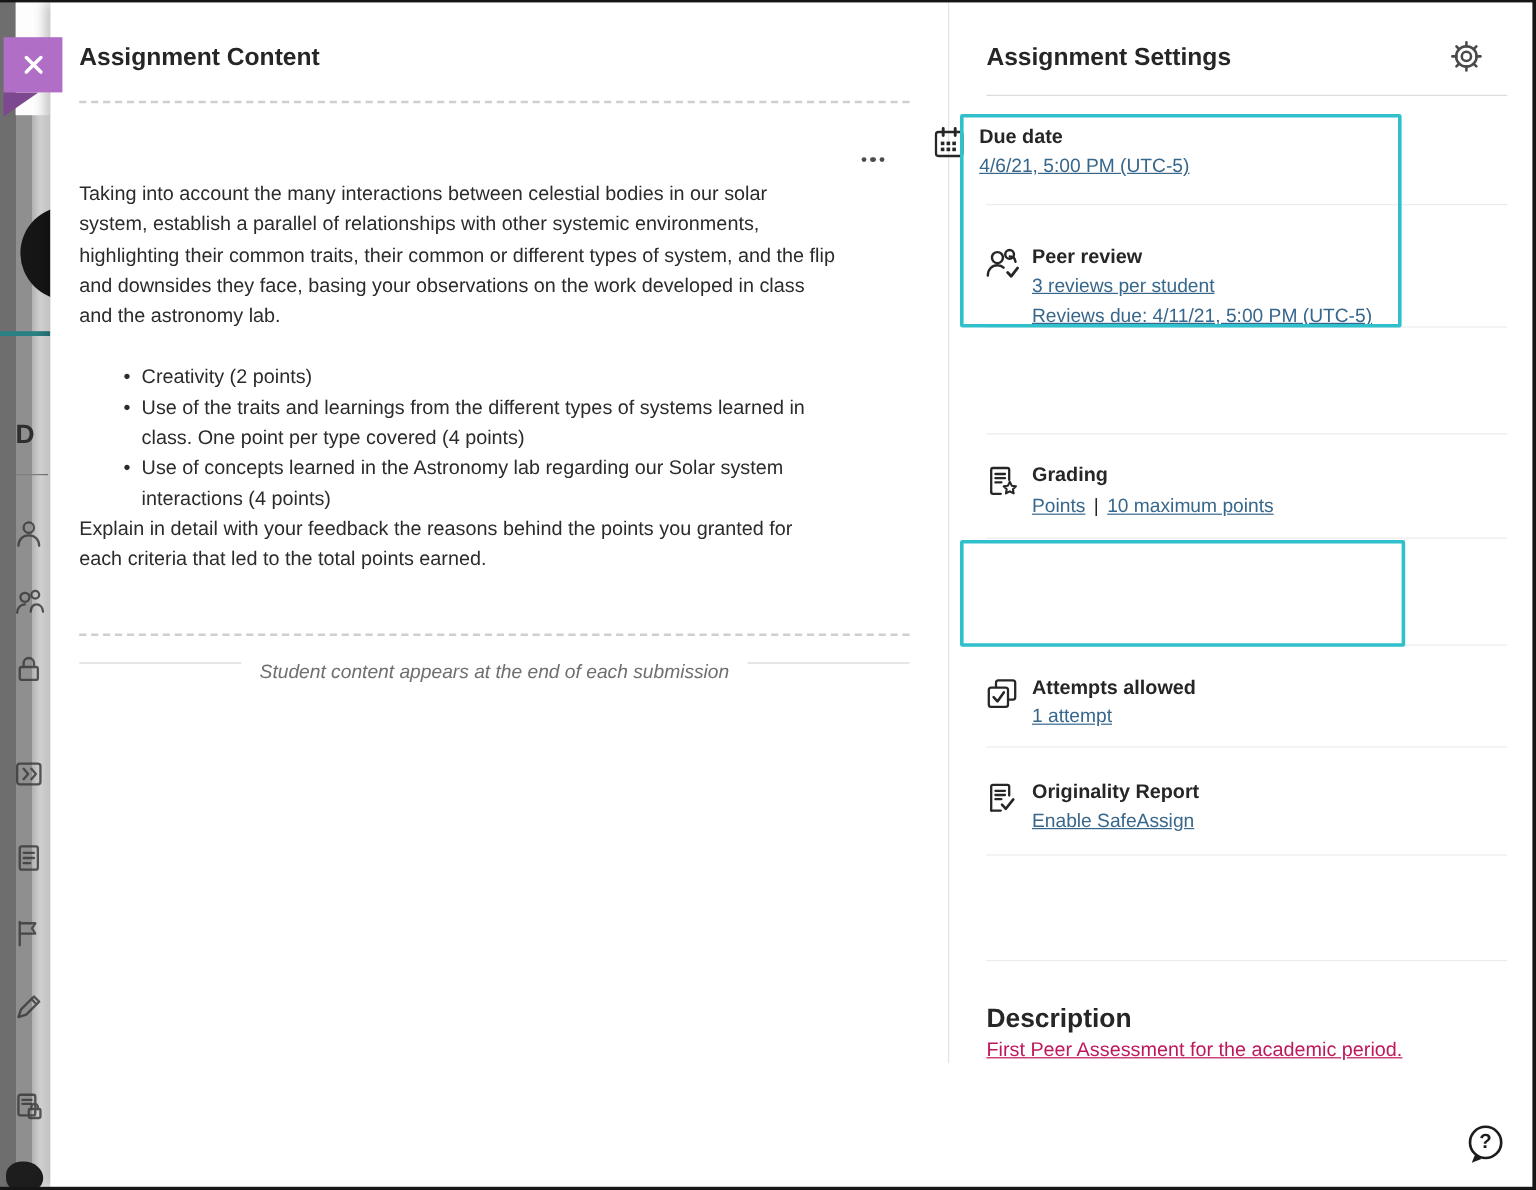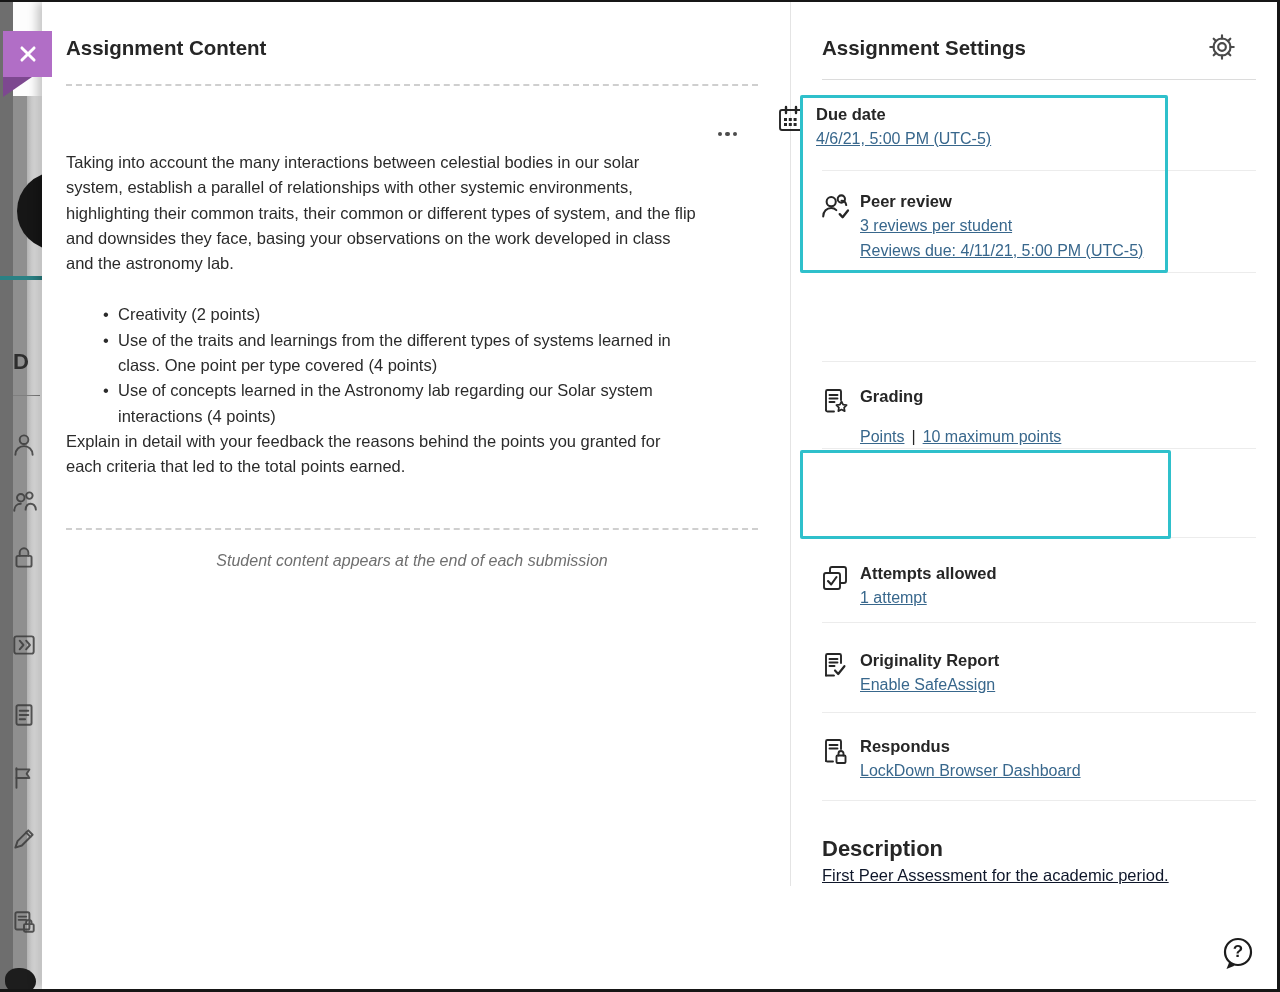--- a/index.html
+++ b/index.html
@@ -41,48 +41,48 @@
   .dash-1 { left:66px; top:84px; width:692px; }
   .dash-2 { left:66px; top:528px; width:692px; }
   .more-menu { position:absolute; left:712px; top:118px; z-index:5; cursor:pointer; padding:4px; }
   .more-menu i { display:inline-block; width:4.5px; height:4.5px; border-radius:50%; background:#4c4c4c; margin:0 1.6px; }
   .c-body { position:absolute; left:66px; top:122px; width:634px; z-index:4;
     font-size:16.5px; line-height:25.3px; color:#2b2b2b;margin-top:28px; }
   .c-body p.p1 { margin-bottom:26px; }
   .c-body ul { list-style:none; margin-left:37px; }
   .c-body li { position:relative; padding-left:15px; }
   .c-body li::before { content:"\2022"; position:absolute; left:0; top:0; color:#2b2b2b; }
-  .note-row { position:absolute; left:66px; top:552px; width:692px; display:flex; align-items:center; z-index:4;flex-direction:column; }
+  .note-row { position:absolute; left:66px; top:552px; width:692px; display:flex; z-index:4; }
   .note-row .line { flex:1; height:1px; background:#d6d6d6; }
   .note-text { margin:0 15px; font-style:italic; font-size:16px; color:#6f6f6f; white-space:nowrap; }
 
   
   .s-title { position:absolute; left:822px; top:36px; font-size:20.5px; font-weight:700; color:#262626; z-index:4;text-align:center; }
   .s-title-div { position:absolute; left:822px; top:79px; width:434px; height:1px; background:#dcdcdc; z-index:4; }
   .gear { position:absolute; left:1206px; top:31px; z-index:5; cursor:pointer; }
   .gear svg { stroke:#4a4a4a; stroke-width:2; fill:none; stroke-linecap:round; }
 
   .h-div { position:absolute; left:822px; width:434px; height:1px; background:#ececec; z-index:4; }
 
   .sec { position:absolute; display:flex; z-index:5; }
   .sec .ic { flex:0 0 40px; padding-top:2px; }
   .sec .ic svg { stroke:#262626; stroke-width:1.9; fill:none; stroke-linecap:round; stroke-linejoin:round; }
   .s-label { font-size:16.5px; font-weight:700; color:#262626; line-height:24px; }
   .s-link { display:table; font-size:16px; color:#38678c; text-decoration:underline; line-height:22.5px;
     margin-top:2px; cursor:pointer; }
-  .inline-links { margin-top:18px; font-size:16px; line-height:22.5px; }
+  .inline-links { margin-top:4px; font-size:16px; line-height:22.5px; }
   .inline-links a { color:#38678c; text-decoration:underline; cursor:pointer; }
   .pipe { color:#262626; margin:0 7px; }
 
   .hl-box { position:absolute; border:3px solid #2fc0cb; border-radius:2px; z-index:6; pointer-events:none; }
   .hl-1 { left:800px; top:95px; width:368px; height:178px; }
   .hl-2 { left:800px; top:450px; width:371px; height:89px; }
 
   .desc-label { position:absolute; left:822px; top:836px; font-size:22px; font-weight:700; color:#262626; z-index:5; }
-  .desc-link { position:absolute; left:822px; top:866px; font-size:16.5px; color:#0f172a;
+  .desc-link { position:absolute; left:822px; top:866px; font-size:16.5px; color:#be185d;
     text-decoration:underline; z-index:5; cursor:pointer; }
 
   .help { position:absolute; left:1221px; top:936px; width:36px; height:36px; z-index:5; cursor:pointer; }
   .help svg { position:absolute; left:0; top:0; }
   .help .q { position:absolute; left:0; top:6px; width:34px; text-align:center;
     font-size:17px; font-weight:700; color:#1c1c1c; }
 </style>
 </head>
 <body>
 
@@ -204,21 +204,21 @@
             <rect x="12.8" y="19" width="3" height="3"></rect>
             <rect x="17.6" y="19" width="3" height="3"></rect>
           </g>
         </svg></span>
     <div>
       <div class="s-label">Due date</div>
       <a class="s-link">4/6/21, 5:00 PM (UTC-5)</a>
     </div>
   </div>
 
-  <div class="sec" style="left:820px; top:189px; width:420px">
+  <div class="sec" style="left:820px; top:202px; width:420px">
     <span class="ic">
       <svg width="32" height="32" viewBox="0 0 30 30">
           <circle cx="10.5" cy="10" r="4.3"></circle>
       <path d="M3 24c0-5 3.4-8 7.5-8 2 0 3.6.7 4.8 1.9"></path>
       <circle cx="20" cy="7.5" r="3.4"></circle>
           <path d="M24.6 13.2c-.4-2.5-2.2-4-4.4-4"></path>
       <path d="M18.5 21.7l2.7 2.9 5-6.4" stroke-width="2.2"></path>
         </svg></span>
     <div>
       <div class="s-label">Peer review</div>
@@ -266,35 +266,20 @@
           <path d="M9.5 9h8M9.5 12.5h8M9.5 16h5"></path>
       <path d="M15 20.5l3.2 3.5 6.2-7.8" stroke="#fff" stroke-width="6"></path>
           <path d="M15 20.5l3.2 3.5 6.2-7.8" stroke-width="2.2"></path>
         </svg></span>
     <div>
       <div class="s-label">Originality Report</div>
       <a class="s-link">Enable SafeAssign</a>
     </div>
   </div>
 
-  <div class="sec" style="left:820px; top:734px; width:420px">
-    <span class="ic">
-      <svg width="30" height="30" viewBox="0 0 30 30">
-          <path d="M6 25V5.5C6 4.7 6.7 4 7.5 4h12c.8 0 1.5.7 1.5 1.5V13"></path>
-          <path d="M6 25c0 0 .7.5 1.5.5H13"></path>
-          <path d="M9.5 9h8M9.5 12.5h8"></path>
-      <rect x="14.5" y="17.5" width="12" height="10" fill="#fff" stroke="none"></rect>
-      <rect x="16.5" y="19.5" width="9" height="7.5" rx="1"></rect>
-          <path d="M18.5 19.5v-2a2.5 2.5 0 015 0v2"></path>
-        </svg></span>
-    <div>
-      <div class="s-label">Respondus</div>
-      <a class="s-link">LockDown Browser Dashboard</a>
-    </div>
-  </div>
 
   <div class="hl-box hl-1"></div>
   <div class="hl-box hl-2"></div>
 
   <div class="desc-label">Description</div>
   <a class="desc-link">First Peer Assessment for the academic period.</a>
 
   <div class="help">
     <svg width="36" height="36" viewBox="0 0 36 36">
       <circle cx="17" cy="16" r="13" stroke="#1c1c1c" stroke-width="2.2" fill="none"></circle>

